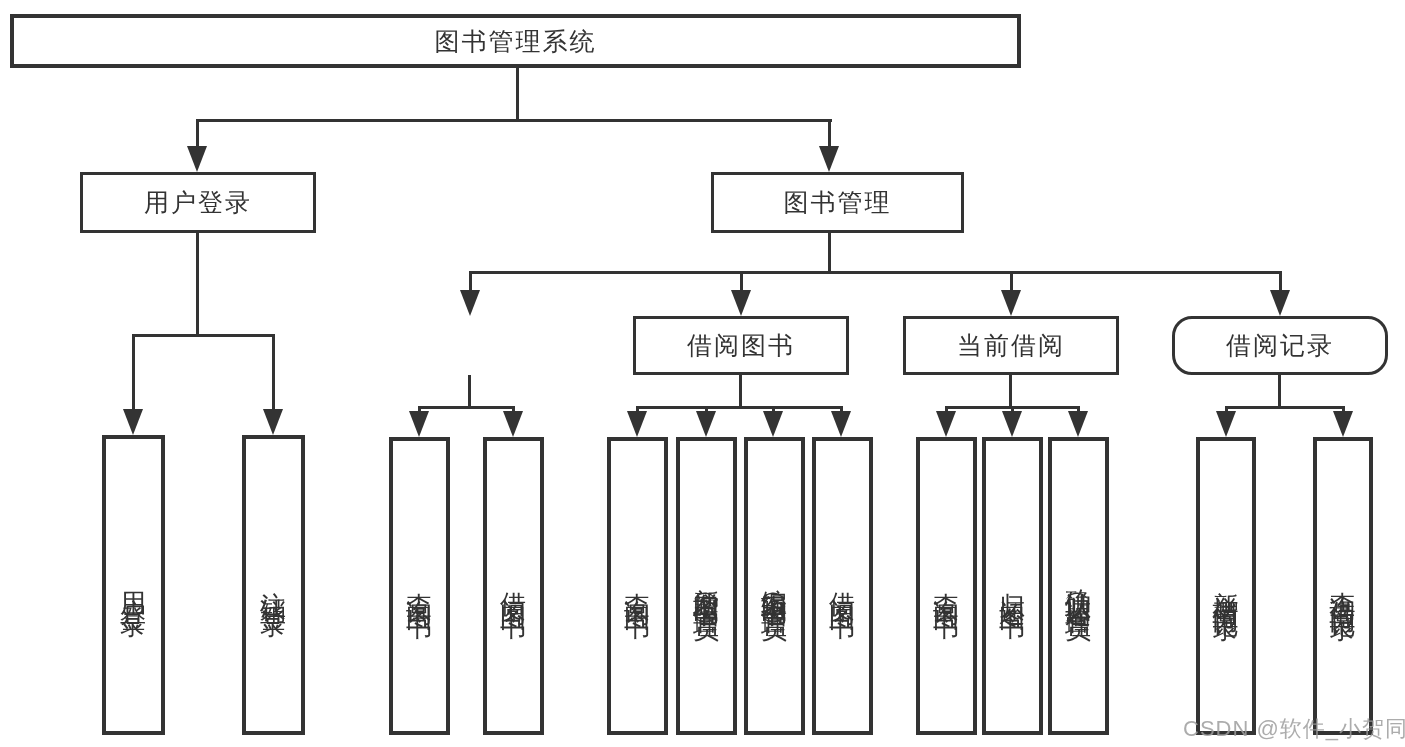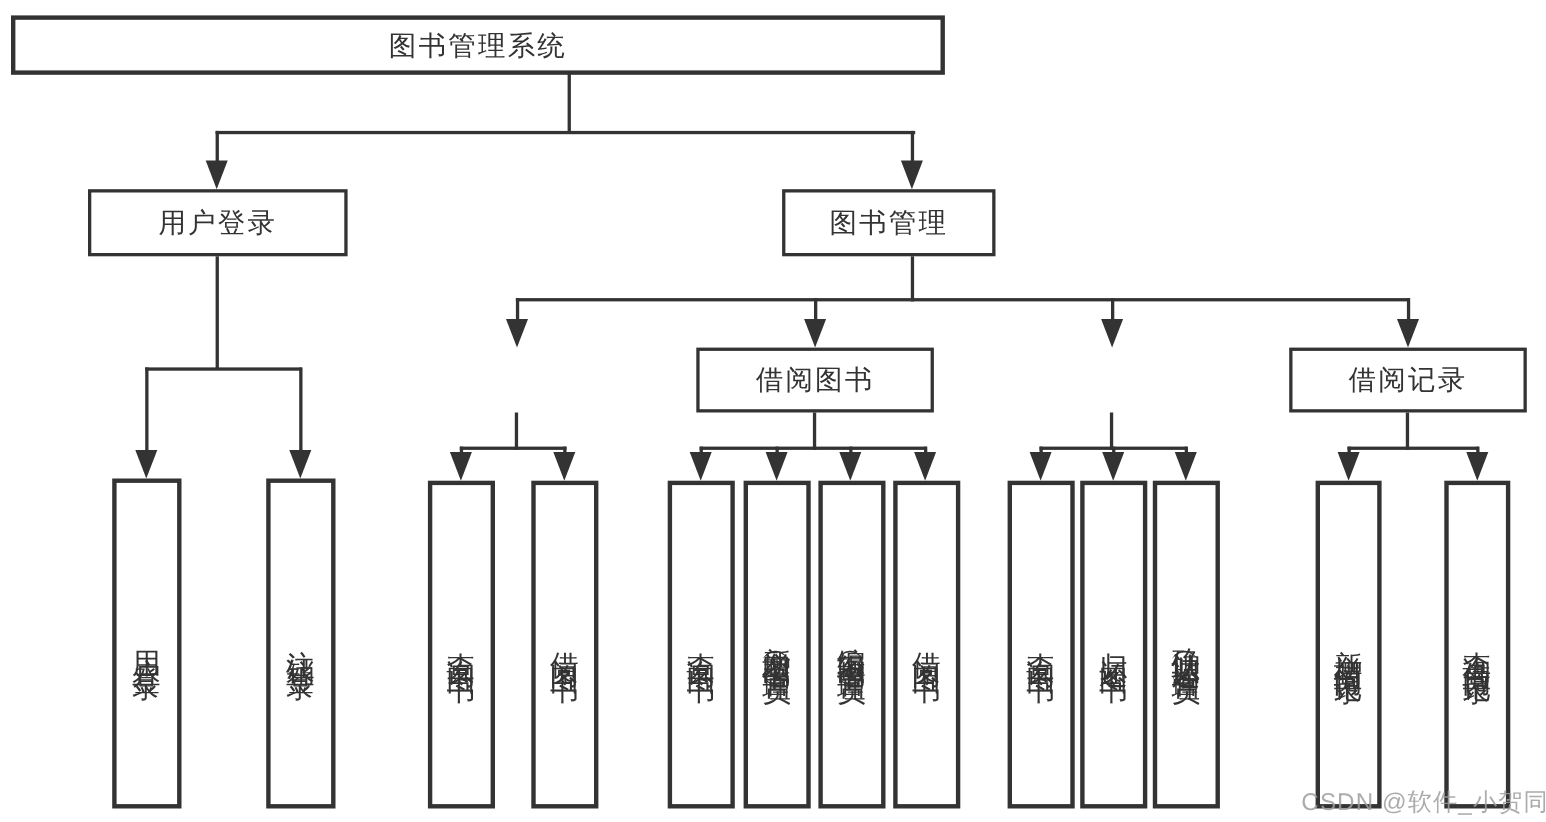--- a/index.html
+++ b/index.html
@@ -68,35 +68,35 @@
     letter-spacing: 1px;
     color: rgba(158, 158, 158, 0.85);
     white-space: nowrap;
   }
 </style>
 </head>
 <body>
 
 <div class="stage">
 
-  <div class="node" style="left:10px; top:14px; width:849px; height:54px; border-width:4px;">
+  <div class="node" style="left:10px; top:14px; width:1011px; height:54px; border-width:4px;">
     <span>图书管理系统</span>
   </div>
 
   <div class="vline" style="left:516px; top:66px; height:55px;"></div>
   <div class="hline" style="left:196px; top:119px; width:636px;"></div>
   <div class="vline" style="left:196px; top:119px; height:30px;"></div>
   <div class="arr" style="left:187px; top:146px;"></div>
   <div class="vline" style="left:828px; top:119px; height:30px;"></div>
   <div class="arr" style="left:819px; top:146px;"></div>
 
   <div class="node" style="left:80px; top:172px; width:236px; height:61px;">
     <span>用户登录</span>
   </div>
-  <div class="node" style="left:711px; top:172px; width:194px; height:61px;">
+  <div class="node" style="left:711px; top:172px; width:253px; height:61px;">
     <span>图书管理</span>
   </div>
 
   <div class="vline" style="left:196px; top:233px; height:103px;"></div>
   <div class="hline" style="left:132px; top:334px; width:142px;"></div>
   <div class="vline" style="left:132px; top:334px; height:77px;"></div>
   <div class="arr" style="left:123px; top:409px;"></div>
   <div class="vline" style="left:272px; top:334px; height:77px;"></div>
   <div class="arr" style="left:263px; top:409px;"></div>
 
@@ -107,21 +107,24 @@
   <div class="vline" style="left:740px; top:271px; height:22px;"></div>
   <div class="arr" style="left:731px; top:290px;"></div>
   <div class="vline" style="left:1010px; top:271px; height:22px;"></div>
   <div class="arr" style="left:1001px; top:290px;"></div>
   <div class="vline" style="left:1279px; top:271px; height:22px;"></div>
   <div class="arr" style="left:1270px; top:290px;"></div>
 
   <div class="node" style="left:633px; top:316px; width:216px; height:59px;">
     <span>借阅图书</span>
   </div>
-  <div class="node" style="left:1172px; top:316px; width:216px; height:59px;">
+  <div class="node" style="left:903px; top:316px; width:216px; height:59px;">
+    <span>当前借阅</span>
+  </div>
+  <div class="node" style="left:1172px; top:316px; width:216px; height:59px;border-radius:20px;">
     <span>借阅记录</span>
   </div>
 
   <div class="vline" style="left:468px; top:375px; height:34px;"></div>
   <div class="hline" style="left:418px; top:406px; width:97px;"></div>
   <div class="vline" style="left:418px; top:406px; height:8px;"></div>
   <div class="arr" style="left:409px; top:411px;"></div>
   <div class="vline" style="left:512px; top:406px; height:8px;"></div>
   <div class="arr" style="left:503px; top:411px;"></div>
 

